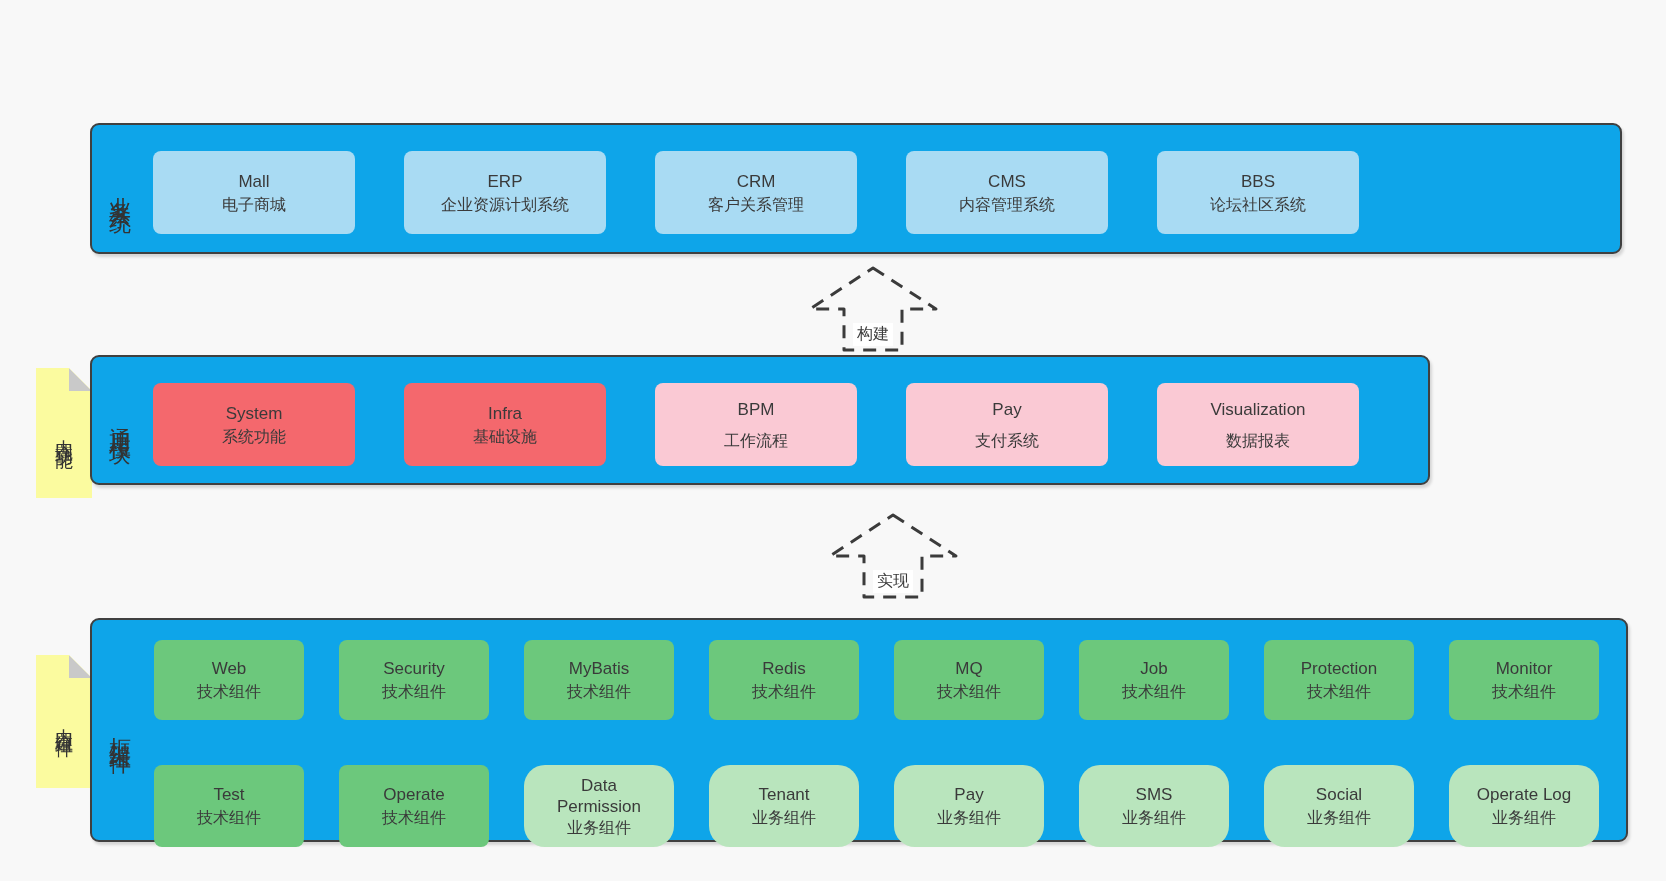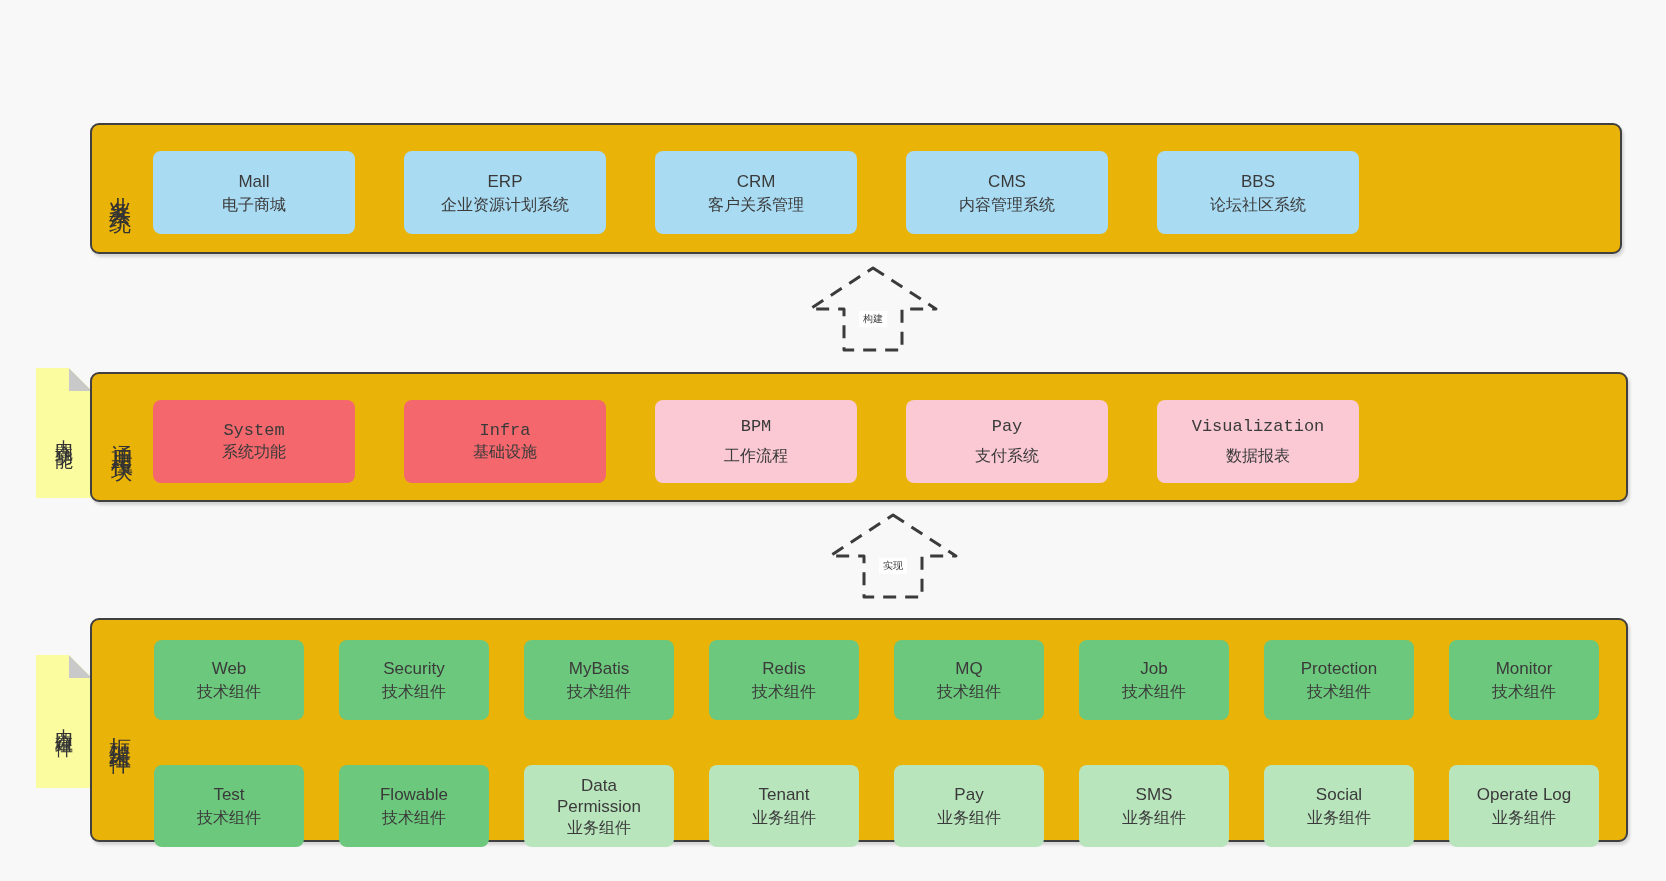--- a/index.html
+++ b/index.html
@@ -6,26 +6,26 @@
   body { background:#f8f8f8; }
   .canvas {
     position:relative; width:1666px; height:881px; overflow:hidden;
     background:#f8f8f8; color:#3a3a3a;
     font-family:"Liberation Sans","DejaVu Sans",sans-serif;
   }
 
   
   .band {
     position:absolute; left:90px;
-    background:#eab308; border:2px solid #404040; border-radius:9px;
+    background:#0ea5e9; border:2px solid #404040; border-radius:9px;
     box-shadow:2px 3px 3px rgba(0,0,0,0.14);
     box-sizing:border-box;
   }
   #band1 { top:123px; width:1532px; height:131px; }
-  #band2 { top:372px; width:1538px; height:130px;font-family:Liberation Mono, monospace; }
+  #band2 { top:355px; width:1340px; height:130px; }
   #band3 { top:618px; width:1538px; height:224px; }
 
   .band-label {
     position:absolute; left:13px; top:50%; transform:translateY(-50%);
     writing-mode:vertical-lr; text-orientation:upright;
     font-size:22px; letter-spacing:5px; color:#333; white-space:nowrap;
   }
 
   .row { position:absolute; left:0; display:flex; }
   .row-6 { top:26px; padding-left:61px; gap:49px; }
@@ -43,21 +43,21 @@
   .row-b .box-s { height:82px;margin-top:20px; }
   .box-title { font-size:17px; line-height:23px; }
   .box-sub   { font-size:16px; line-height:23px; }
   .tight .box-title, .tight .box-sub { line-height:21px; }
   .tight { padding:0 20px; }
 
   .c-blue       { background:#a9dbf3; }
   .c-red        { background:#f4686d; }
   .c-pink       { background:#fac9d4;gap:8px; }
   .c-green      { background:#6cc87c; }
-  .c-lightgreen { background:#b9e5bd; }
+  .c-lightgreen { background:#b9e5bd;border-radius:21px; }
 
   
   .note {
     position:absolute; left:36px; width:56px; background:#fbfb9f;
     clip-path:polygon(0 0, calc(100% - 23px) 0, 100% 23px, 100% 100%, 0 100%);
   }
   #note1 { top:368px; height:130px; }
   #note2 { top:655px; height:133px; }
   .note-fold {
     position:absolute; top:0; right:0; width:23px; height:23px;
@@ -68,22 +68,22 @@
     writing-mode:vertical-lr; text-orientation:upright;
     font-size:18px; letter-spacing:4px; color:#333; white-space:nowrap;
   }
 
   
   .arrow { position:absolute; width:132px; height:88px; }
   #arrow1 { left:807px; top:265px; }
   #arrow2 { left:827px; top:512px; }
   .arrow svg { display:block; width:132px; height:88px; }
   .arrow-label {
-    position:absolute; left:50%; top:46px; transform:translateX(-50%);
-    background:#ffffff; padding:1px 4px; font-size:10px; color:#3a3a3a;
+    position:absolute; left:50%; top:58px; transform:translateX(-50%);
+    background:#ffffff; padding:1px 4px; font-size:16px; color:#3a3a3a;
     white-space:nowrap;
   }
 </style>
 </head>
 <body>
 
 <div class="canvas">
 
   <div class="band" id="band1">
     <div class="band-label">业务系统</div>
@@ -198,21 +198,21 @@
         <div class="box-sub">技术组件</div>
       </div>
     </div>
 
     <div class="row row-b">
       <div class="box box-s c-green">
         <div class="box-title">Test</div>
         <div class="box-sub">技术组件</div>
       </div>
       <div class="box box-s c-green">
-        <div class="box-title">Flowable</div>
+        <div class="box-title">Operate</div>
         <div class="box-sub">技术组件</div>
       </div>
       <div class="box box-s c-lightgreen tight">
         <div class="box-title">Data Permission</div>
         <div class="box-sub">业务组件</div>
       </div>
       <div class="box box-s c-lightgreen">
         <div class="box-title">Tenant</div>
         <div class="box-sub">业务组件</div>
       </div>

